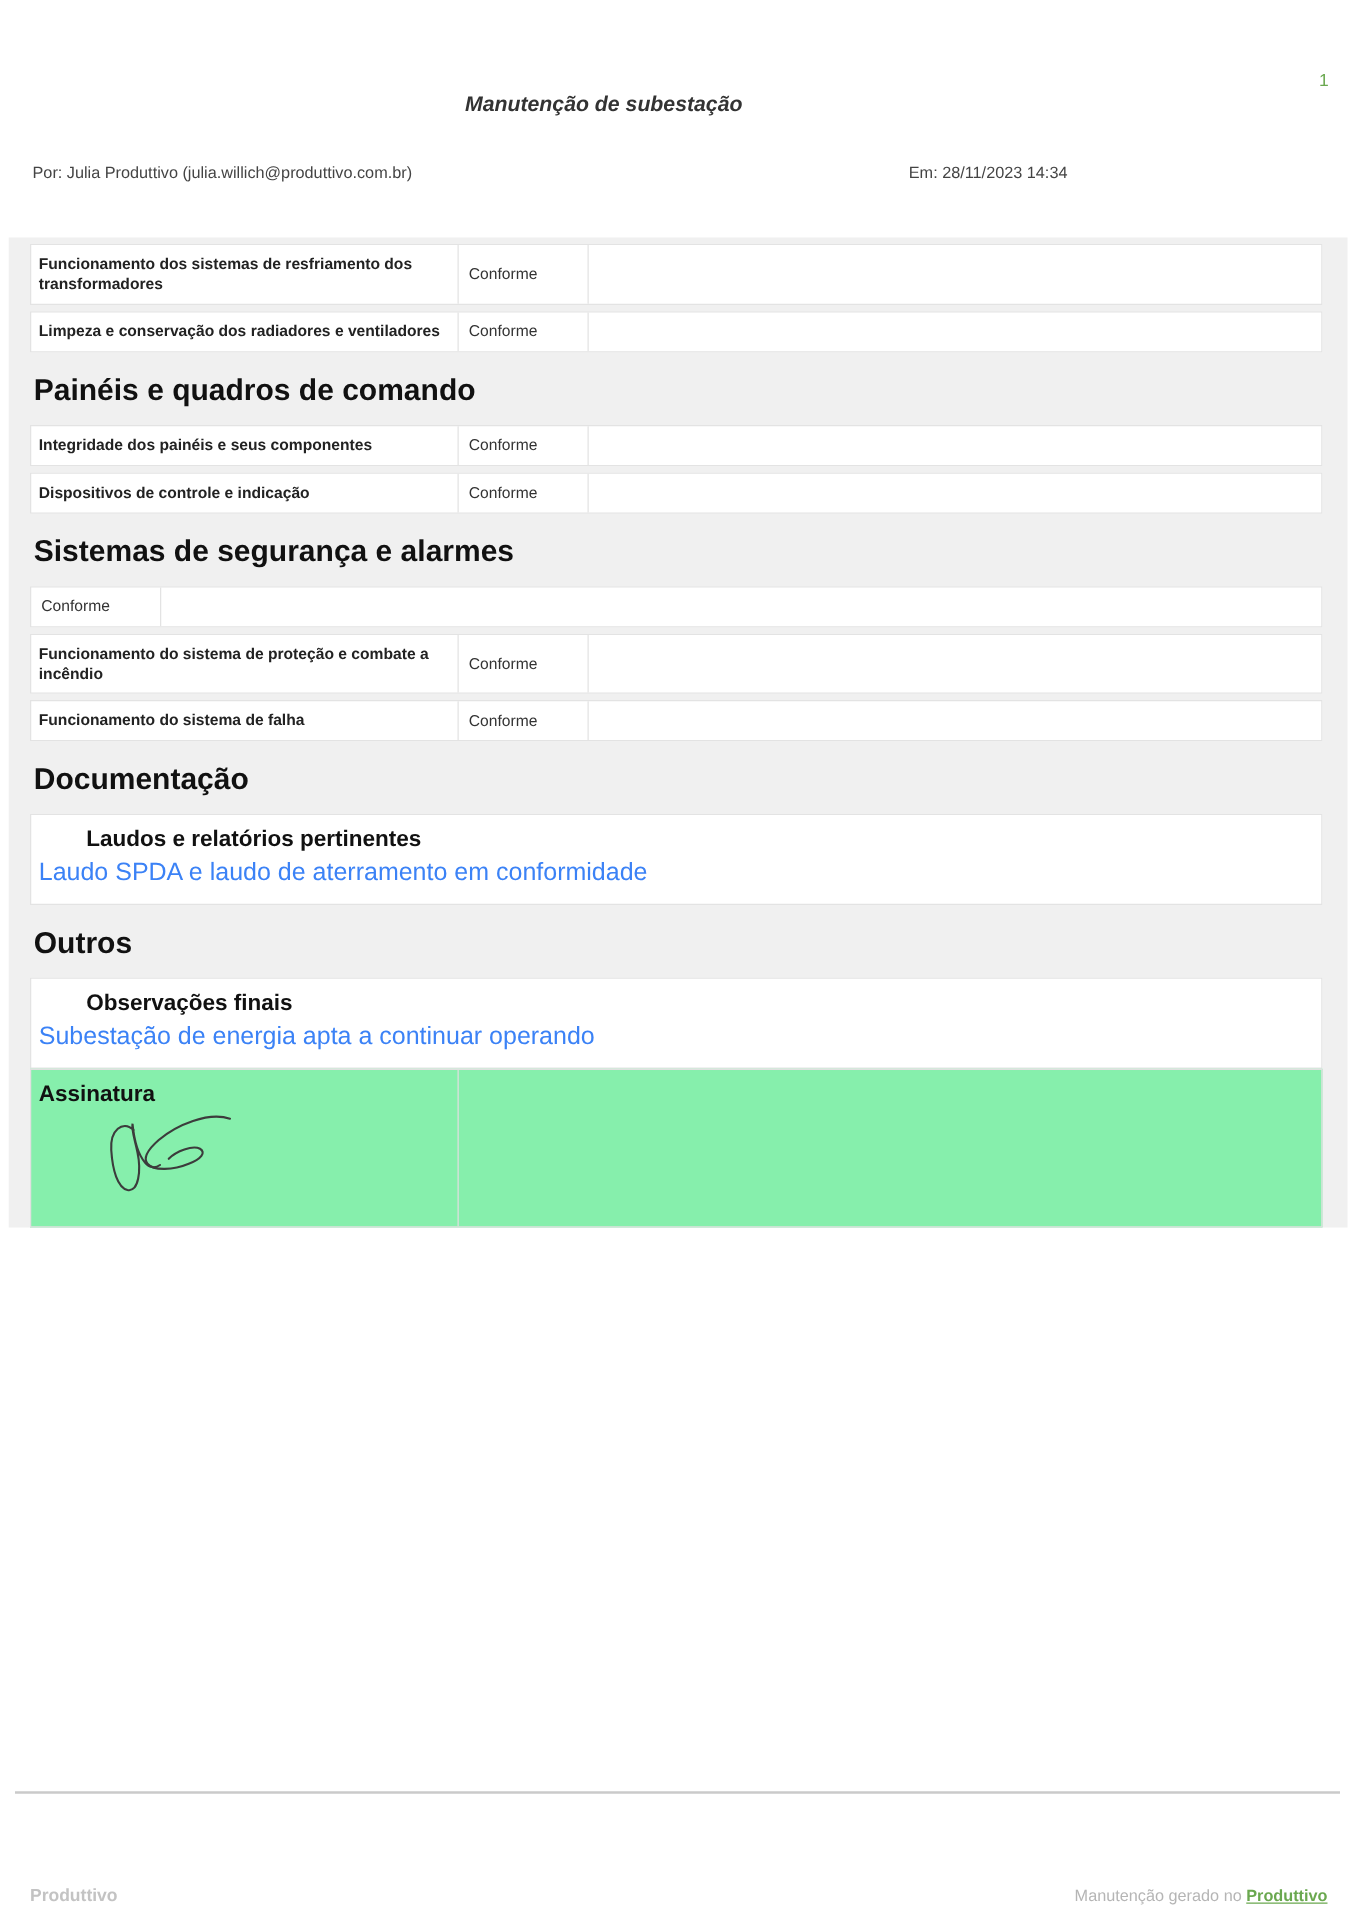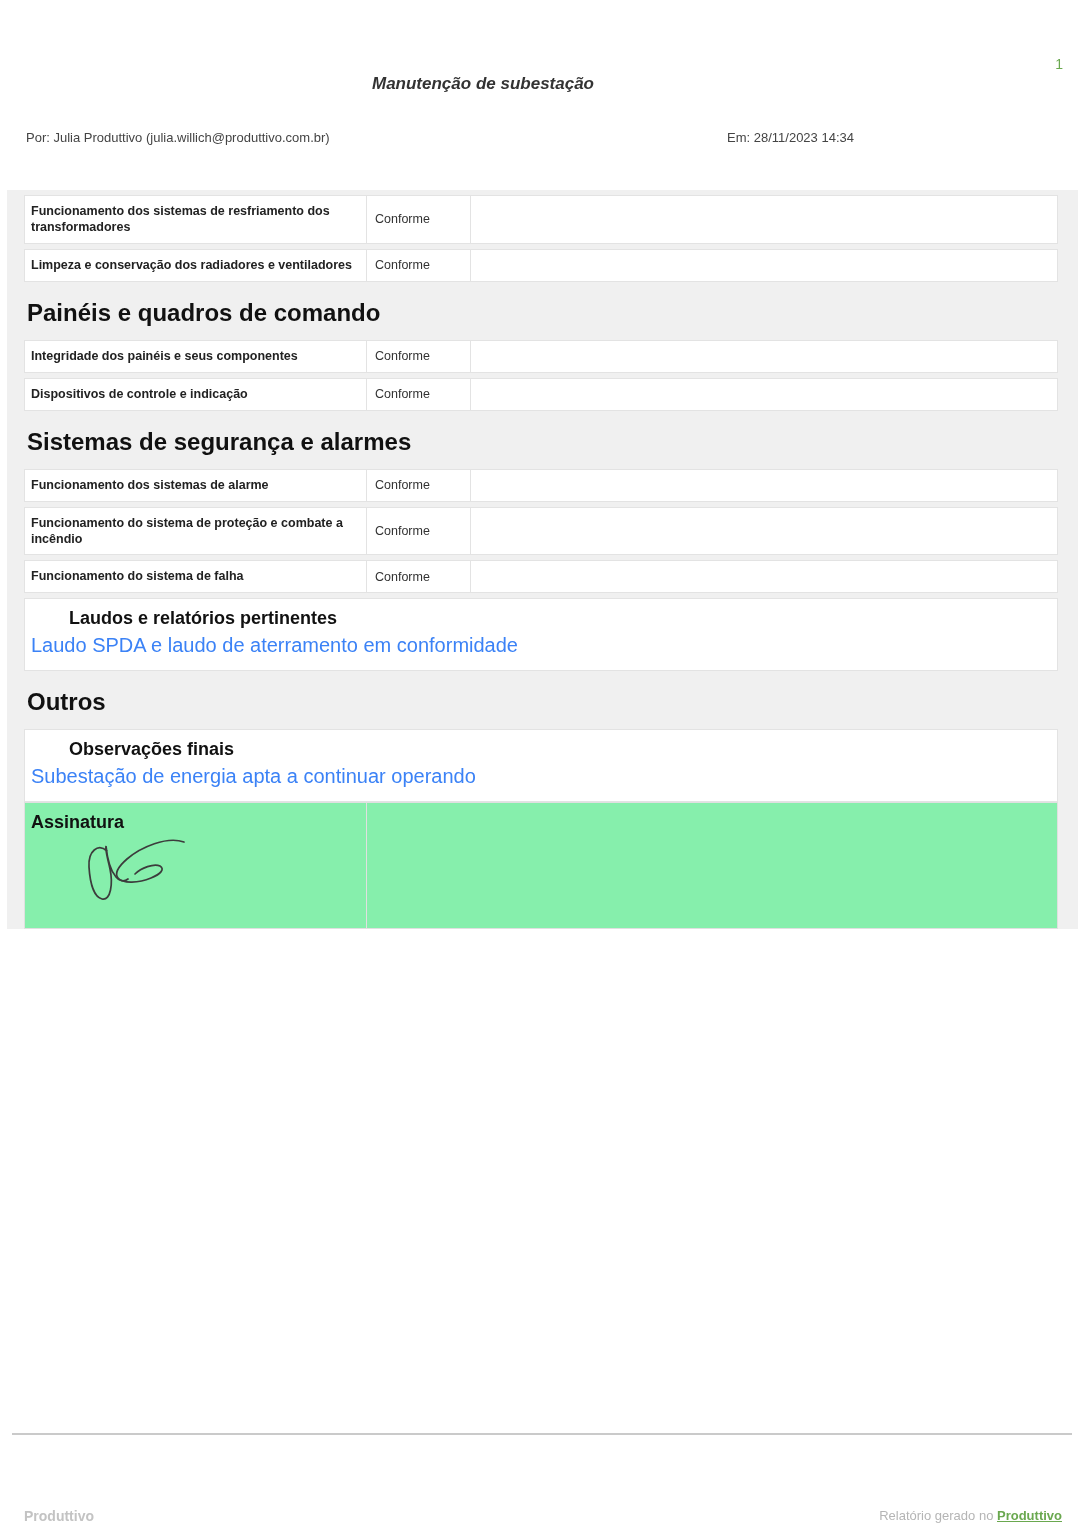--- a/index.html
+++ b/index.html
@@ -33,21 +33,21 @@
   .note-card .card-text  { font-size:20px; color:#3b82f6; }
 
   .signature-row { display:flex; background:#86efac; border:1px solid #e0e0e0; height:127px; }
   .signature-cell { width:342px; border-right:1px solid #e0e0e0; padding:9px 10px 8px 6px; }
   .signature-label { font-size:18px; font-weight:bold; color:#111; }
   .signature-svg { margin:2px 0 0 52px; display:block; }
   .signature-empty { flex:1; }
 
   .footer-line { position:absolute; left:12px; right:13px; top:1433px; height:2px; background:#cacaca; }
   .footer { position:absolute; top:1508px; left:24px; right:23px; display:flex;
-            justify-content:space-between; align-items:flex-start; }
+            justify-content:space-between; align-items:center; }
   .footer-brand { color:#c3c3c3; font-weight:bold; font-size:14px; }
   .footer-generated { color:#b5b5b5; font-size:13px; }
   .footer-link { color:#6aa84f; font-weight:bold; text-decoration:underline; cursor:pointer; }
 </style>
 </head>
 <body>
 
 <span class="page-number">1</span>
 
 <div class="doc-title">Manutenção de subestação</div>
@@ -79,35 +79,35 @@
   </div>
   <div class="check-row">
     <div class="ccell label">Dispositivos de controle e indicação</div>
     <div class="ccell status">Conforme</div>
     <div class="ccell rest"></div>
   </div>
 
   <h2 class="section-heading">Sistemas de segurança e alarmes</h2>
 
   <div class="check-row">
-    <div class="ccell label">Funcionamento dos sistemas de alarme</div>
     <div class="ccell status">Conforme</div>
     <div class="ccell rest"></div>
   </div>
   <div class="check-row tall">
     <div class="ccell label">Funcionamento do sistema de proteção e combate a incêndio</div>
     <div class="ccell status">Conforme</div>
     <div class="ccell rest"></div>
   </div>
   <div class="check-row">
     <div class="ccell label">Funcionamento do sistema de falha</div>
     <div class="ccell status">Conforme</div>
     <div class="ccell rest"></div>
   </div>
 
+  <h2 class="section-heading">Documentação</h2>
 
   <div class="note-card">
     <div class="card-title">Laudos e relatórios pertinentes</div>
     <div class="card-text">Laudo SPDA e laudo de aterramento em conformidade</div>
   </div>
 
   <h2 class="section-heading">Outros</h2>
 
   <div class="note-card">
     <div class="card-title">Observações finais</div>
@@ -125,14 +125,14 @@
       </svg>
     </div>
     <div class="signature-empty"></div>
   </div>
 
 </div>
 
 <div class="footer-line"></div>
 <div class="footer">
   <span class="footer-brand">Produttivo</span>
-  <span class="footer-generated"><span>Relatório gerado no </span><a class="footer-link">Produttivo</a></span>
+  <span class="footer-generated"><span>Manutenção gerado no </span><a class="footer-link">Produttivo</a></span>
 </div>
 
 </body></html>

